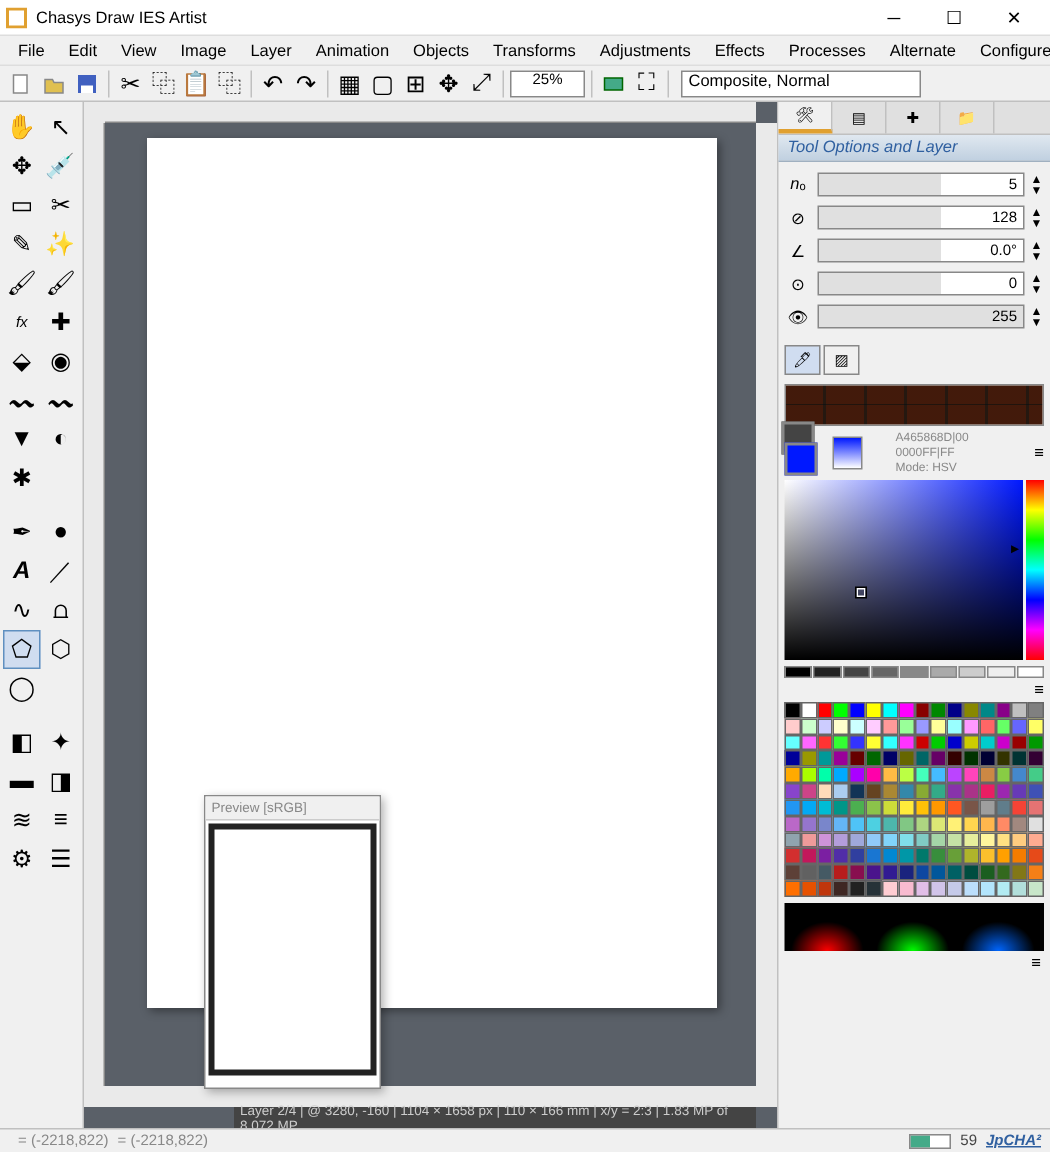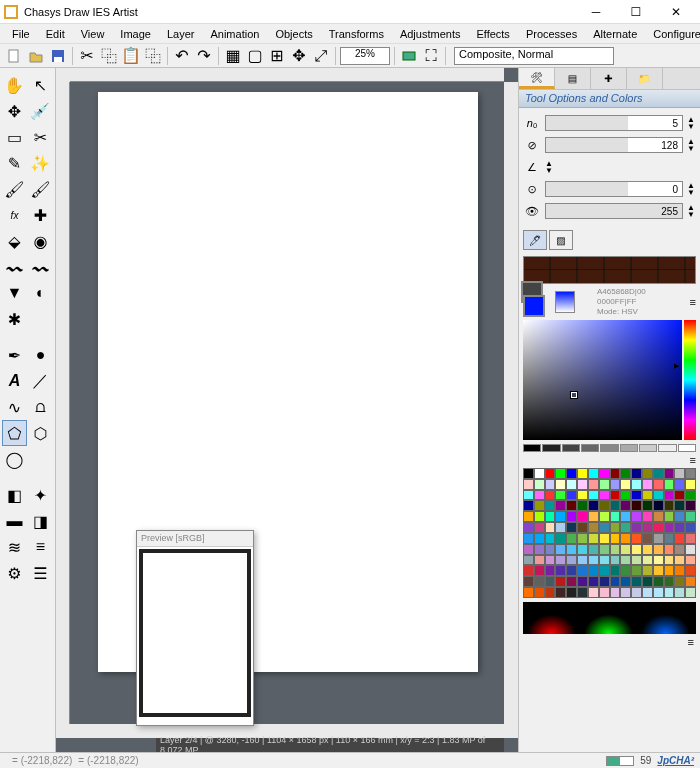--- a/index.html
+++ b/index.html
@@ -273,37 +273,38 @@
     </div>
   </div>
 
   <div class="right-panel">
     <div class="panel-tabs">
       <div class="panel-tab active">🛠</div>
       <div class="panel-tab">▤</div>
       <div class="panel-tab">✚</div>
       <div class="panel-tab">📁</div>
     </div>
-    <div class="panel-header">Tool Options and Colors</div>
+    <div class="panel-header">Tool Options and Layer</div>
 
     <div class="opts">
       <div style="display:flex">
         <div style="flex:1">
           <div class="opt-row">
               <span class="opt-icon"><i>n</i>ₒ</span>
               <input class="opt-input" value="5" style="">
               <span class="opt-spin">▲<br>▼</span>
             </div>
           <div class="opt-row">
               <span class="opt-icon">⊘</span>
               <input class="opt-input" value="128" style="">
               <span class="opt-spin">▲<br>▼</span>
             </div>
           <div class="opt-row">
               <span class="opt-icon">∠</span>
+              <input class="opt-input" value="0.0°" style="">
               <span class="opt-spin">▲<br>▼</span>
             </div>
           <div class="opt-row">
               <span class="opt-icon">⊙</span>
               <input class="opt-input" value="0" style="">
               <span class="opt-spin">▲<br>▼</span>
             </div>
           <div class="opt-row">
               <span class="opt-icon">👁</span>
               <input class="opt-input" style="background: linear-gradient(to right, rgb(224, 224, 224) 100%, rgb(255, 255, 255) 100%);" value="255">

